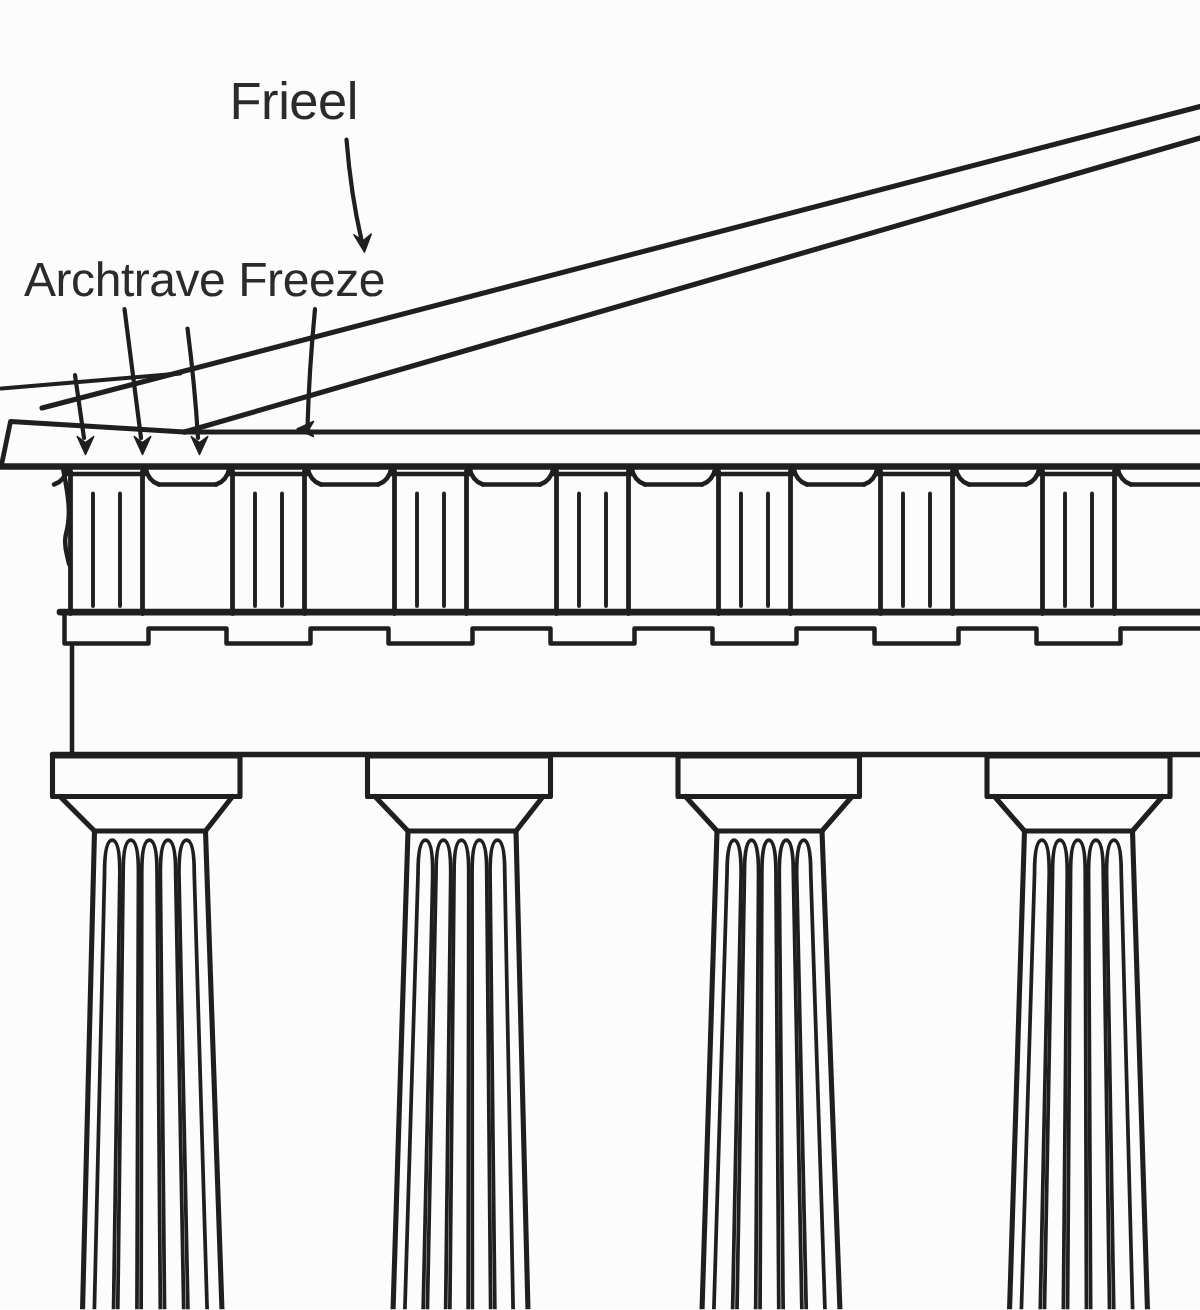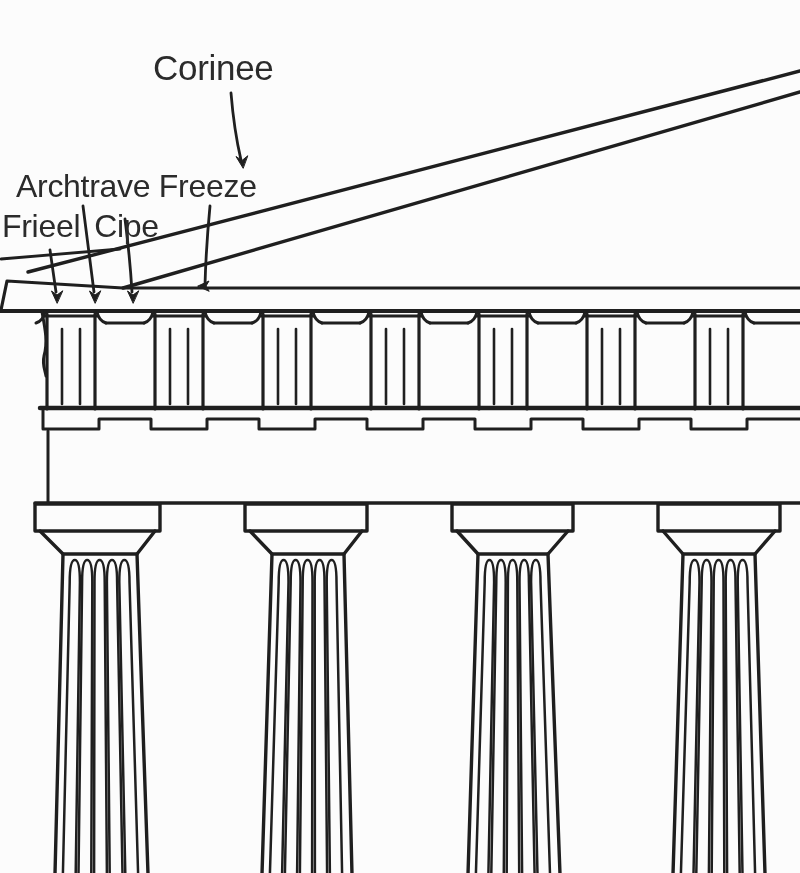--- a/index.html
+++ b/index.html
@@ -165,20 +165,17 @@
 
       <path d="M1,259 L120,249"></path>
       <path d="M125,219 Q130,258 132,292"></path>
       <path d="M133,303 L127.5,291 L133,295 L138.5,291 Z" fill="var(--ink)" stroke-width="1"></path>
 
       <path d="M210,206 Q206,248 205,285"></path>
       <path d="M198,286 L209,281 L206,286 L209,291 Z" fill="var(--ink)" stroke-width="1"></path>
     </g>
   </svg>
 
-  <div class="lbl" id="lbl-freeze">Corinee</div>
+  <div class="lbl" id="lbl-freeze">Frieel</div>
 
   <div class="lbl" id="lbl-arch">Archtrave Freeze</div>
 
-  <div class="lbl" id="lbl-frieel">
-    <span class="w1">Frieel</span><span>Cipe</span>
-  </div>
 </div>
 
 </body></html>

